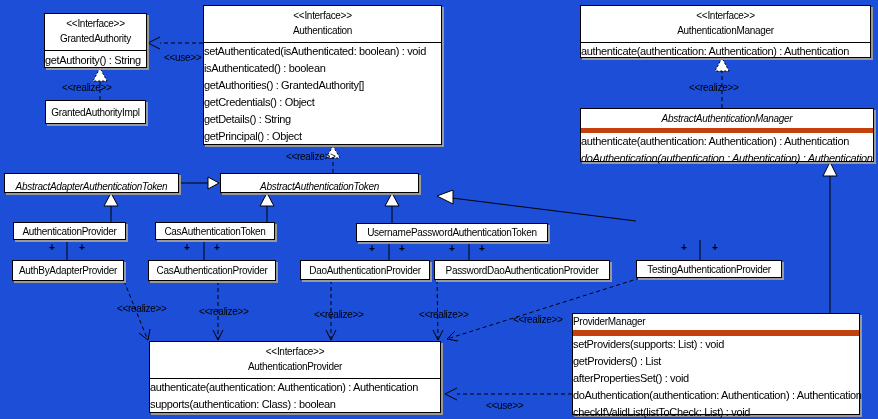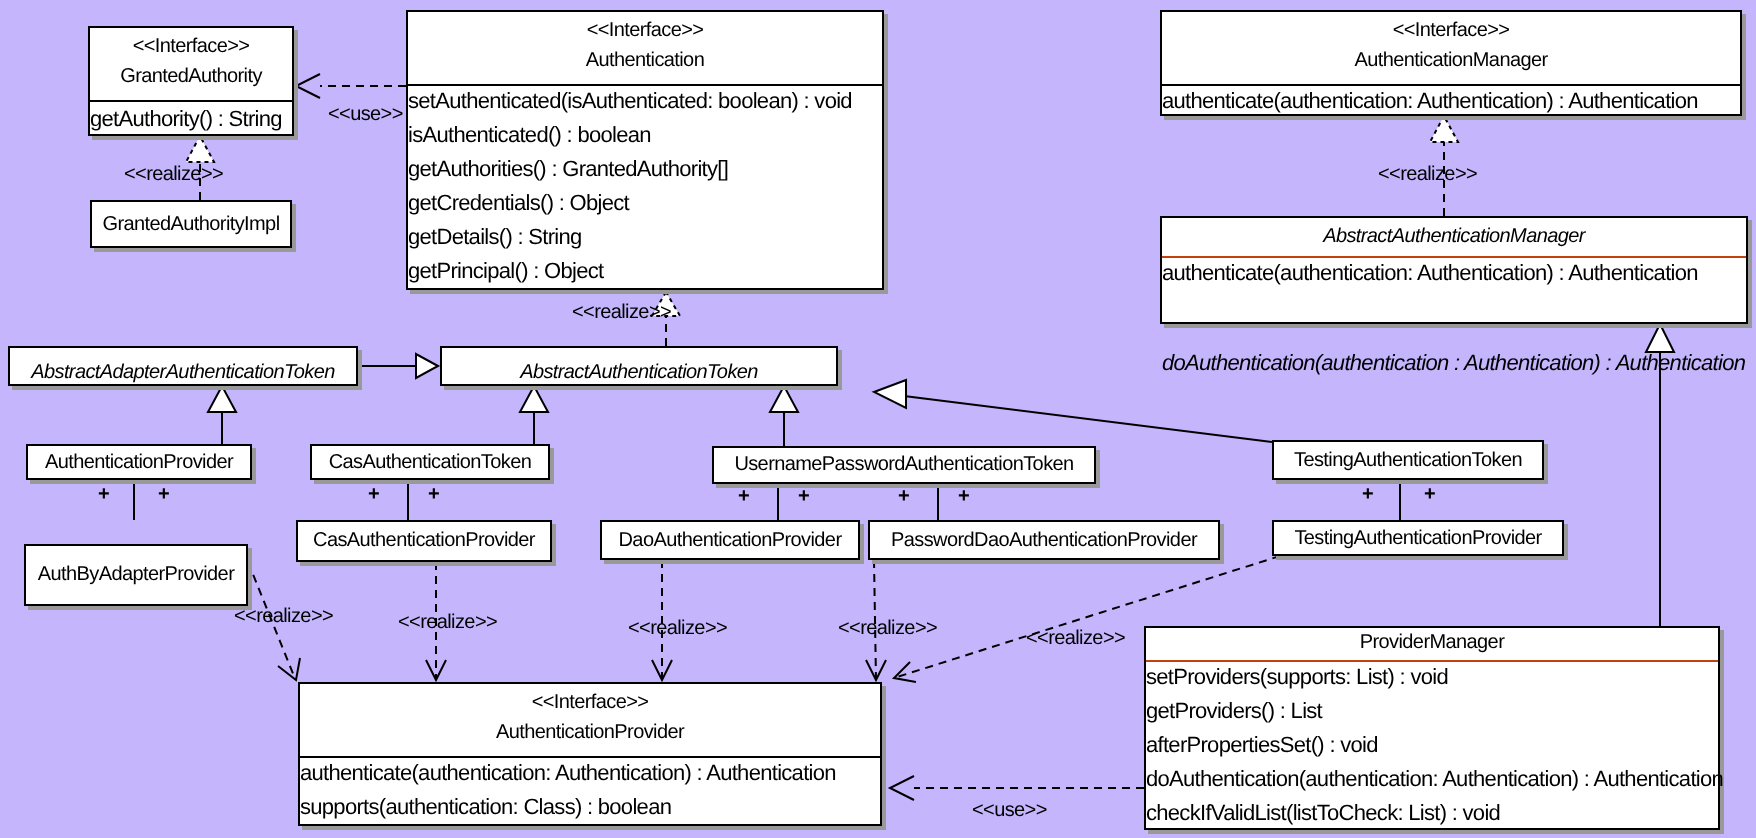--- a/index.html
+++ b/index.html
@@ -1,30 +1,30 @@
 <!DOCTYPE html>
 <html><head>
 <meta charset="utf-8">
 <style>
   html,body{margin:0;padding:0;background:#f0f0f0;}
-  .canvas{position:relative;width:878px;height:419px;background:#c4b5fd;overflow:hidden;
+  .canvas{position:relative;width:878px;height:419px;background:#1d4ed8;overflow:hidden;
           font-family:"Liberation Sans",sans-serif;color:#000;}
   .edges{position:absolute;left:0;top:0;z-index:0;}
   .box{position:absolute;box-sizing:border-box;background:#fff;border:1px solid #000;
        box-shadow:2px 2px 0 #999;z-index:1;letter-spacing:-0.3px;}
   .hd2{height:36px;border-bottom:1px solid #000;}
   .hd2 .st{height:17px;line-height:19px;text-align:center;font-size:10px;}
   .hd2 .nm{height:18px;line-height:16px;text-align:center;font-size:10px;}
-  .hd1{height:16px;line-height:16px;border-bottom:1px solid #c2410c;text-align:center;font-size:10px;}
-  .hd1i{height:19px;line-height:19px;border-bottom:1px solid #c2410c;text-align:center;
+  .hd1{height:16px;line-height:16px;border-bottom:6px solid #c2410c;font-size:10px;}
+  .hd1i{height:19px;line-height:19px;border-bottom:5px solid #c2410c;text-align:center;
         font-size:10px;font-style:italic;}
   .m{font-size:11px;letter-spacing:-0.35px;padding-left:0;white-space:nowrap;
      overflow:hidden;height:17px;line-height:17px;}
   .r19 .m{height:19px;line-height:19px;}
-  .mi{font-style:italic;margin-top:28px;}
+  .mi{font-style:italic;}
   .ovf{overflow:visible;}
   .solo{display:flex;align-items:center;justify-content:center;font-size:10px;}
   .it{font-style:italic;align-items:flex-end;}
   .el{position:absolute;z-index:2;font-size:10px;letter-spacing:-0.3px;white-space:nowrap;}
   .pl{position:absolute;z-index:2;font-size:10px;font-weight:bold;}
 </style>
 </head>
 <body>
 
 <div class="canvas">
@@ -175,25 +175,22 @@
   </div>
 
   <div class="box solo" style="left:155px;top:222px;width:120px;height:18px">
     <span>CasAuthenticationToken</span>
   </div>
 
   <div class="box solo" style="left:356px;top:223px;width:192px;height:19px">
     <span>UsernamePasswordAuthenticationToken</span>
   </div>
 
-  <div class="box solo" style="left:636px;top:220px;width:136px;height:20px">
-    <span>TestingAuthenticationToken</span>
-  </div>
-
-  <div class="box solo" style="left:12px;top:272px;width:112px;height:31px">
+
+  <div class="box solo" style="left:12px;top:260px;width:112px;height:21px">
     <span>AuthByAdapterProvider</span>
   </div>
 
   <div class="box solo" style="left:148px;top:260px;width:128px;height:21px">
     <span>CasAuthenticationProvider</span>
   </div>
 
   <div class="box solo" style="left:300px;top:260px;width:130px;height:20px">
     <span>DaoAuthenticationProvider</span>
   </div>

